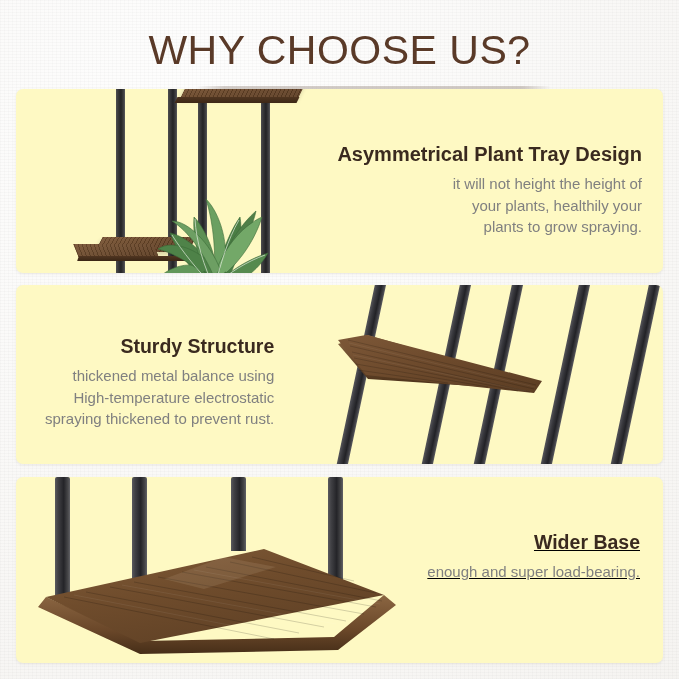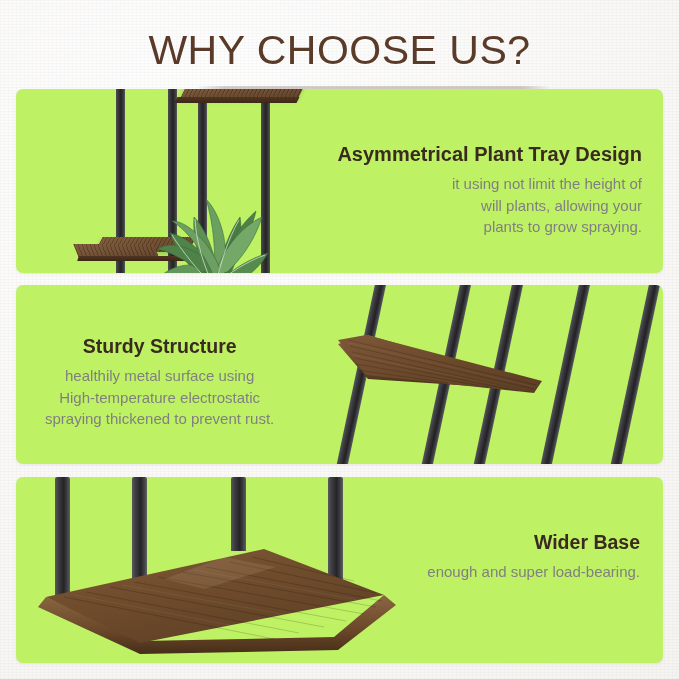--- a/index.html
+++ b/index.html
@@ -54,21 +54,21 @@
     font-weight: normal;
     letter-spacing: 0.5px;
     color: #5a3a28;
     line-height: 48px;
     text-shadow: 0 1px 0 rgba(255,255,255,0.8);
   }
 
   
   .panel {
     position: absolute;
-    background: #bef264;
+    background: #fef9c3;
     border-radius: 7px;
     box-shadow: 0 1px 3px rgba(130,120,110,0.13);
     overflow: hidden;
   }
   #panel-1 { left: 16px; top: 89px;  width: 647px; height: 184px; }
   #panel-2 { left: 16px; top: 285px; width: 647px; height: 179px; }
   #panel-3 { left: 16px; top: 477px; width: 647px; height: 186px; }
 
   .panel-text {
     position: absolute;
@@ -87,23 +87,23 @@
     color: #808080;
     line-height: 21.5px;
     margin: 0;
   }
   .panel-body span { display: block; white-space: nowrap; }
 
   
   #panel-1 .panel-text { right: 21px; top: 52px; text-align: right; }
   #panel-1 .panel-heading { font-size: 20px; }
   
-  #panel-2 .panel-text { left: 29px; top: 48px; text-align: center; }
-  
-  #panel-3 .panel-text { right: 23px; top: 52px; text-align: right; }
+  #panel-2 .panel-text { left: 29px; top: 48px; text-align: right; }
+  
+  #panel-3 .panel-text { right: 23px; top: 52px; text-align: right; text-decoration: underline; }
 
   
   .post {
     position: absolute;
     background: linear-gradient(90deg, #4e4e50 0%, #3a3a3c 22%, #232325 55%, #414143 85%, #5a5a5c 100%);
     border-radius: 1px;
     z-index: 3;
   }
   .shelf-wood {
     position: absolute;
@@ -231,22 +231,22 @@
           <path d="M70 118 C66 104 64 100 60 94"></path>
           <path d="M70 118 C75 104 78 100 82 95"></path>
         </g>
       </svg>
 
     </div>
 
     <div class="panel-text">
       <p class="panel-heading">Asymmetrical Plant Tray Design</p>
       <p class="panel-body">
-        <span>it using not limit the height of</span>
-        <span>will plants, allowing your</span>
+        <span>it will not height the height of</span>
+        <span>your plants, healthily your</span>
         <span>plants to grow spraying.</span>
       </p>
     </div>
   </div>
 
   <div class="panel" id="panel-2">
 
     <div class="p2-art">
       <div class="p2-bar" style="left:38px;"></div>
       <div class="p2-bar" style="left:123px;"></div>
@@ -279,21 +279,21 @@
         <g stroke="rgba(255,255,255,0.07)" stroke-width="0.8">
           <line x1="11" y1="8" x2="197" y2="52"></line>
           <line x1="15" y1="20" x2="188" y2="56"></line>
         </g>
       </svg>
     </div>
 
     <div class="panel-text">
       <p class="panel-heading">Sturdy Structure</p>
       <p class="panel-body">
-        <span>healthily metal surface using</span>
+        <span>thickened metal balance using</span>
         <span>High-temperature electrostatic</span>
         <span>spraying thickened to prevent rust.</span>
       </p>
     </div>
   </div>
 
   <div class="panel" id="panel-3">
 
     <div class="p3-art">
       <div class="p3-post" style="left:39px;  top:0px;  height:122px;"></div>

